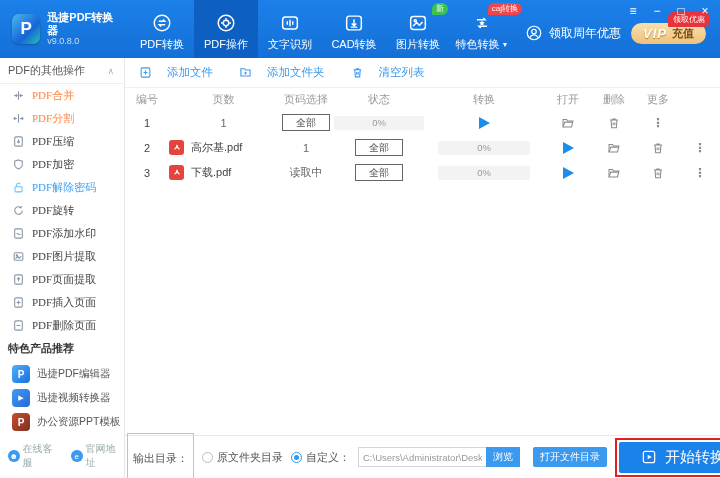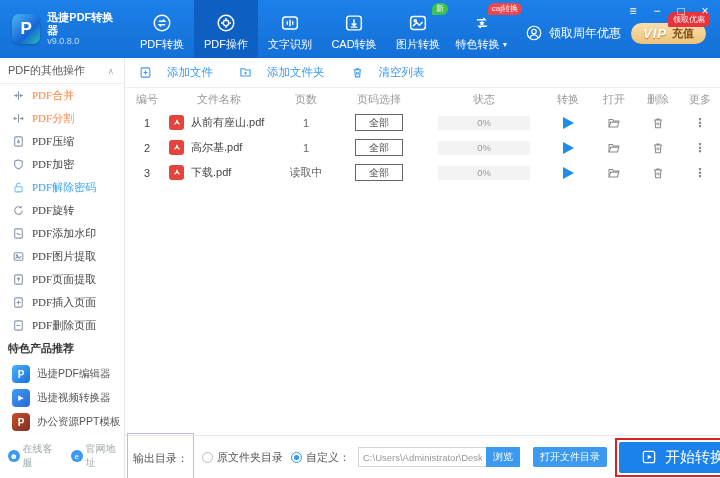--- a/index.html
+++ b/index.html
@@ -327,40 +327,31 @@
         <span class="tool-btn">
           <svg viewBox="0 0 24 24" fill="none" stroke="currentColor" stroke-width="2">
               <path d="M5 7h14M10 7V5h4v2M7 7l1 13h8l1-13M10.5 11v5M13.5 11v5"></path>
             </svg>
           <span>清空列表</span>
         </span>
       </div>
 
       <div class="grid-row thead">
         <div>编号</div>
-        <div class="h-name">文件名称</div>
         <div>页数</div>
         <div>页码选择</div>
         <div>状态</div>
         <div>转换</div>
         <div>打开</div>
         <div>删除</div>
         <div>更多</div>
       </div>
 
       <div class="grid-row trow">
         <div class="c-no">1</div>
-        <div class="c-name">
-          <span class="pdf-ico">
-              <svg width="10" height="10" viewBox="0 0 24 24" fill="none" stroke="#fff" stroke-width="2.6">
-                <path d="M12 4c0 6-3.5 9.5-6 11M12 4c0 6 3.5 9.5 6 11"></path>
-              </svg>
-            </span>
-          <span>从前有座山.pdf</span>
-        </div>
         <div class="c-pages">1</div>
         <div class="c-sel">
             <span class="sel-btn">全部</span>
           </div>
         <div class="c-status">
             <span class="pbar">0%</span>
           </div>
         <div class="c-ic">
             <span class="play"></span>
           </div>

